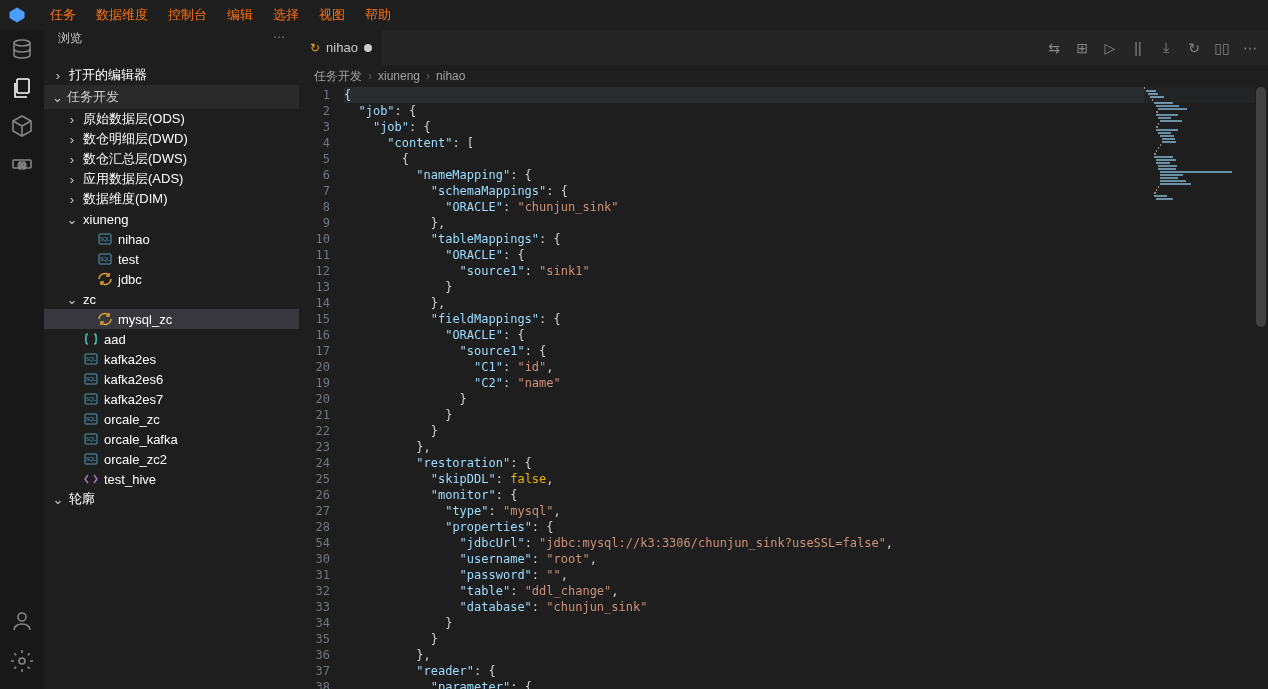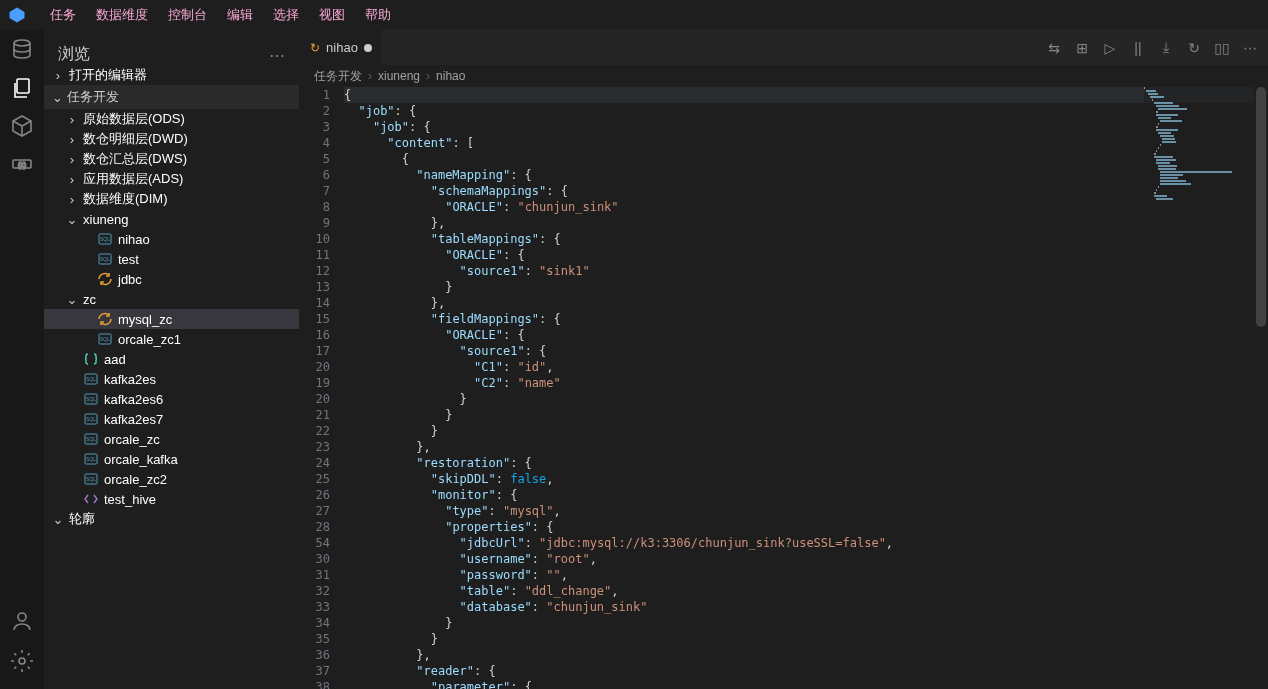--- a/index.html
+++ b/index.html
@@ -21,21 +21,21 @@
   gap: 4px;
 }
 .menubar .logo {
   width: 18px;
   height: 18px;
   margin-right: 10px;
   color: #4a9eff;
 }
 .menubar .menu-item {
   padding: 4px 10px;
-  color: #f9a8d4;
+  color: #f97316;
   cursor: pointer;
 }
 .main-area {
   display: flex;
   height: calc(100% - 30px);
 }
 .activity-bar {
   width: 44px;
   background: #181818;
   display: flex;
@@ -65,25 +65,25 @@
 .sidebar {
   width: 256px;
   background: #1e1e1e;
   border-right: 1px solid #1e1e1e;
   display: flex;
   flex-direction: column;
 }
 .sidebar-header {
   height: 35px;
   display: flex;
-  align-items: flex-end;
+  align-items: flex-start;
   justify-content: space-between;
   padding: 0 14px;
   color: #cccccc;
-  font-size: 16px;
+  font-size: 12px;
 }
 .sidebar-header .more { color: #858585; cursor: pointer; }
 .tree {
   flex: 1;
   overflow-y: auto;
   font-size: 13px;
 }
 .tree-section-header {
   display: flex;
   align-items: center;
@@ -194,21 +194,21 @@
 .gutter .ln { height: 16px; line-height: 16px; }
 .code {
   flex: 1;
   overflow: auto;
 }
 .code .line { height: 16px; line-height: 16px; white-space: pre; }
 .code .line.hl { background: #2a2d30; }
 .tk-key { color: #9cdcfe; }
 .tk-str { color: #ce9178; }
 .tk-punc { color: #d4d4d4; }
-.tk-bool { color: #0ea5e9; }
+.tk-bool { color: #eab308; }
 .minimap {
   width: 110px;
   background: #1e1e1e;
   position: absolute;
   right: 14px;
   top: 0;
   bottom: 0;
   opacity: 0.6;
   overflow: hidden;
   pointer-events: none;
@@ -374,30 +374,20 @@
           </div>
           <div class="tree-item indent-2 selected">
             <span class="chevron"></span>
             <span class="icon orange">
               <svg viewBox="0 0 16 16" fill="none" stroke="currentColor" stroke-width="1.5">
                 <path d="M2 8a6 6 0 0 1 10-4M14 8a6 6 0 0 1-10 4"></path>
                 <path d="M12 2v3h-3M4 14v-3h3"></path>
               </svg>
             </span>
             <span class="label">mysql_zc</span>
-          </div>
-          <div class="tree-item indent-2">
-            <span class="chevron"></span>
-            <span class="icon ">
-              <svg viewBox="0 0 16 16" fill="currentColor">
-                <rect x="2" y="3" width="12" height="10" rx="1" fill="none" stroke="currentColor"></rect>
-                <text x="8" y="10" text-anchor="middle" font-size="5">SQL</text>
-              </svg>
-            </span>
-            <span class="label">orcale_zc1</span>
           </div>
           <div class="tree-item indent-1">
             <span class="chevron"></span>
             <span class="icon teal">
               <svg viewBox="0 0 16 16" fill="none" stroke="currentColor" stroke-width="1.5">
                 <path d="M5 3c-1 0-2 1-2 2v2c0 1-1 1-1 1s1 0 1 1v2c0 1 1 2 2 2M11 3c1 0 2 1 2 2v2c0 1 1 1 1 1s-1 0-1 1v2c0 1-1 2-2 2"></path>
               </svg>
             </span>
             <span class="label">aad</span>
           </div>

